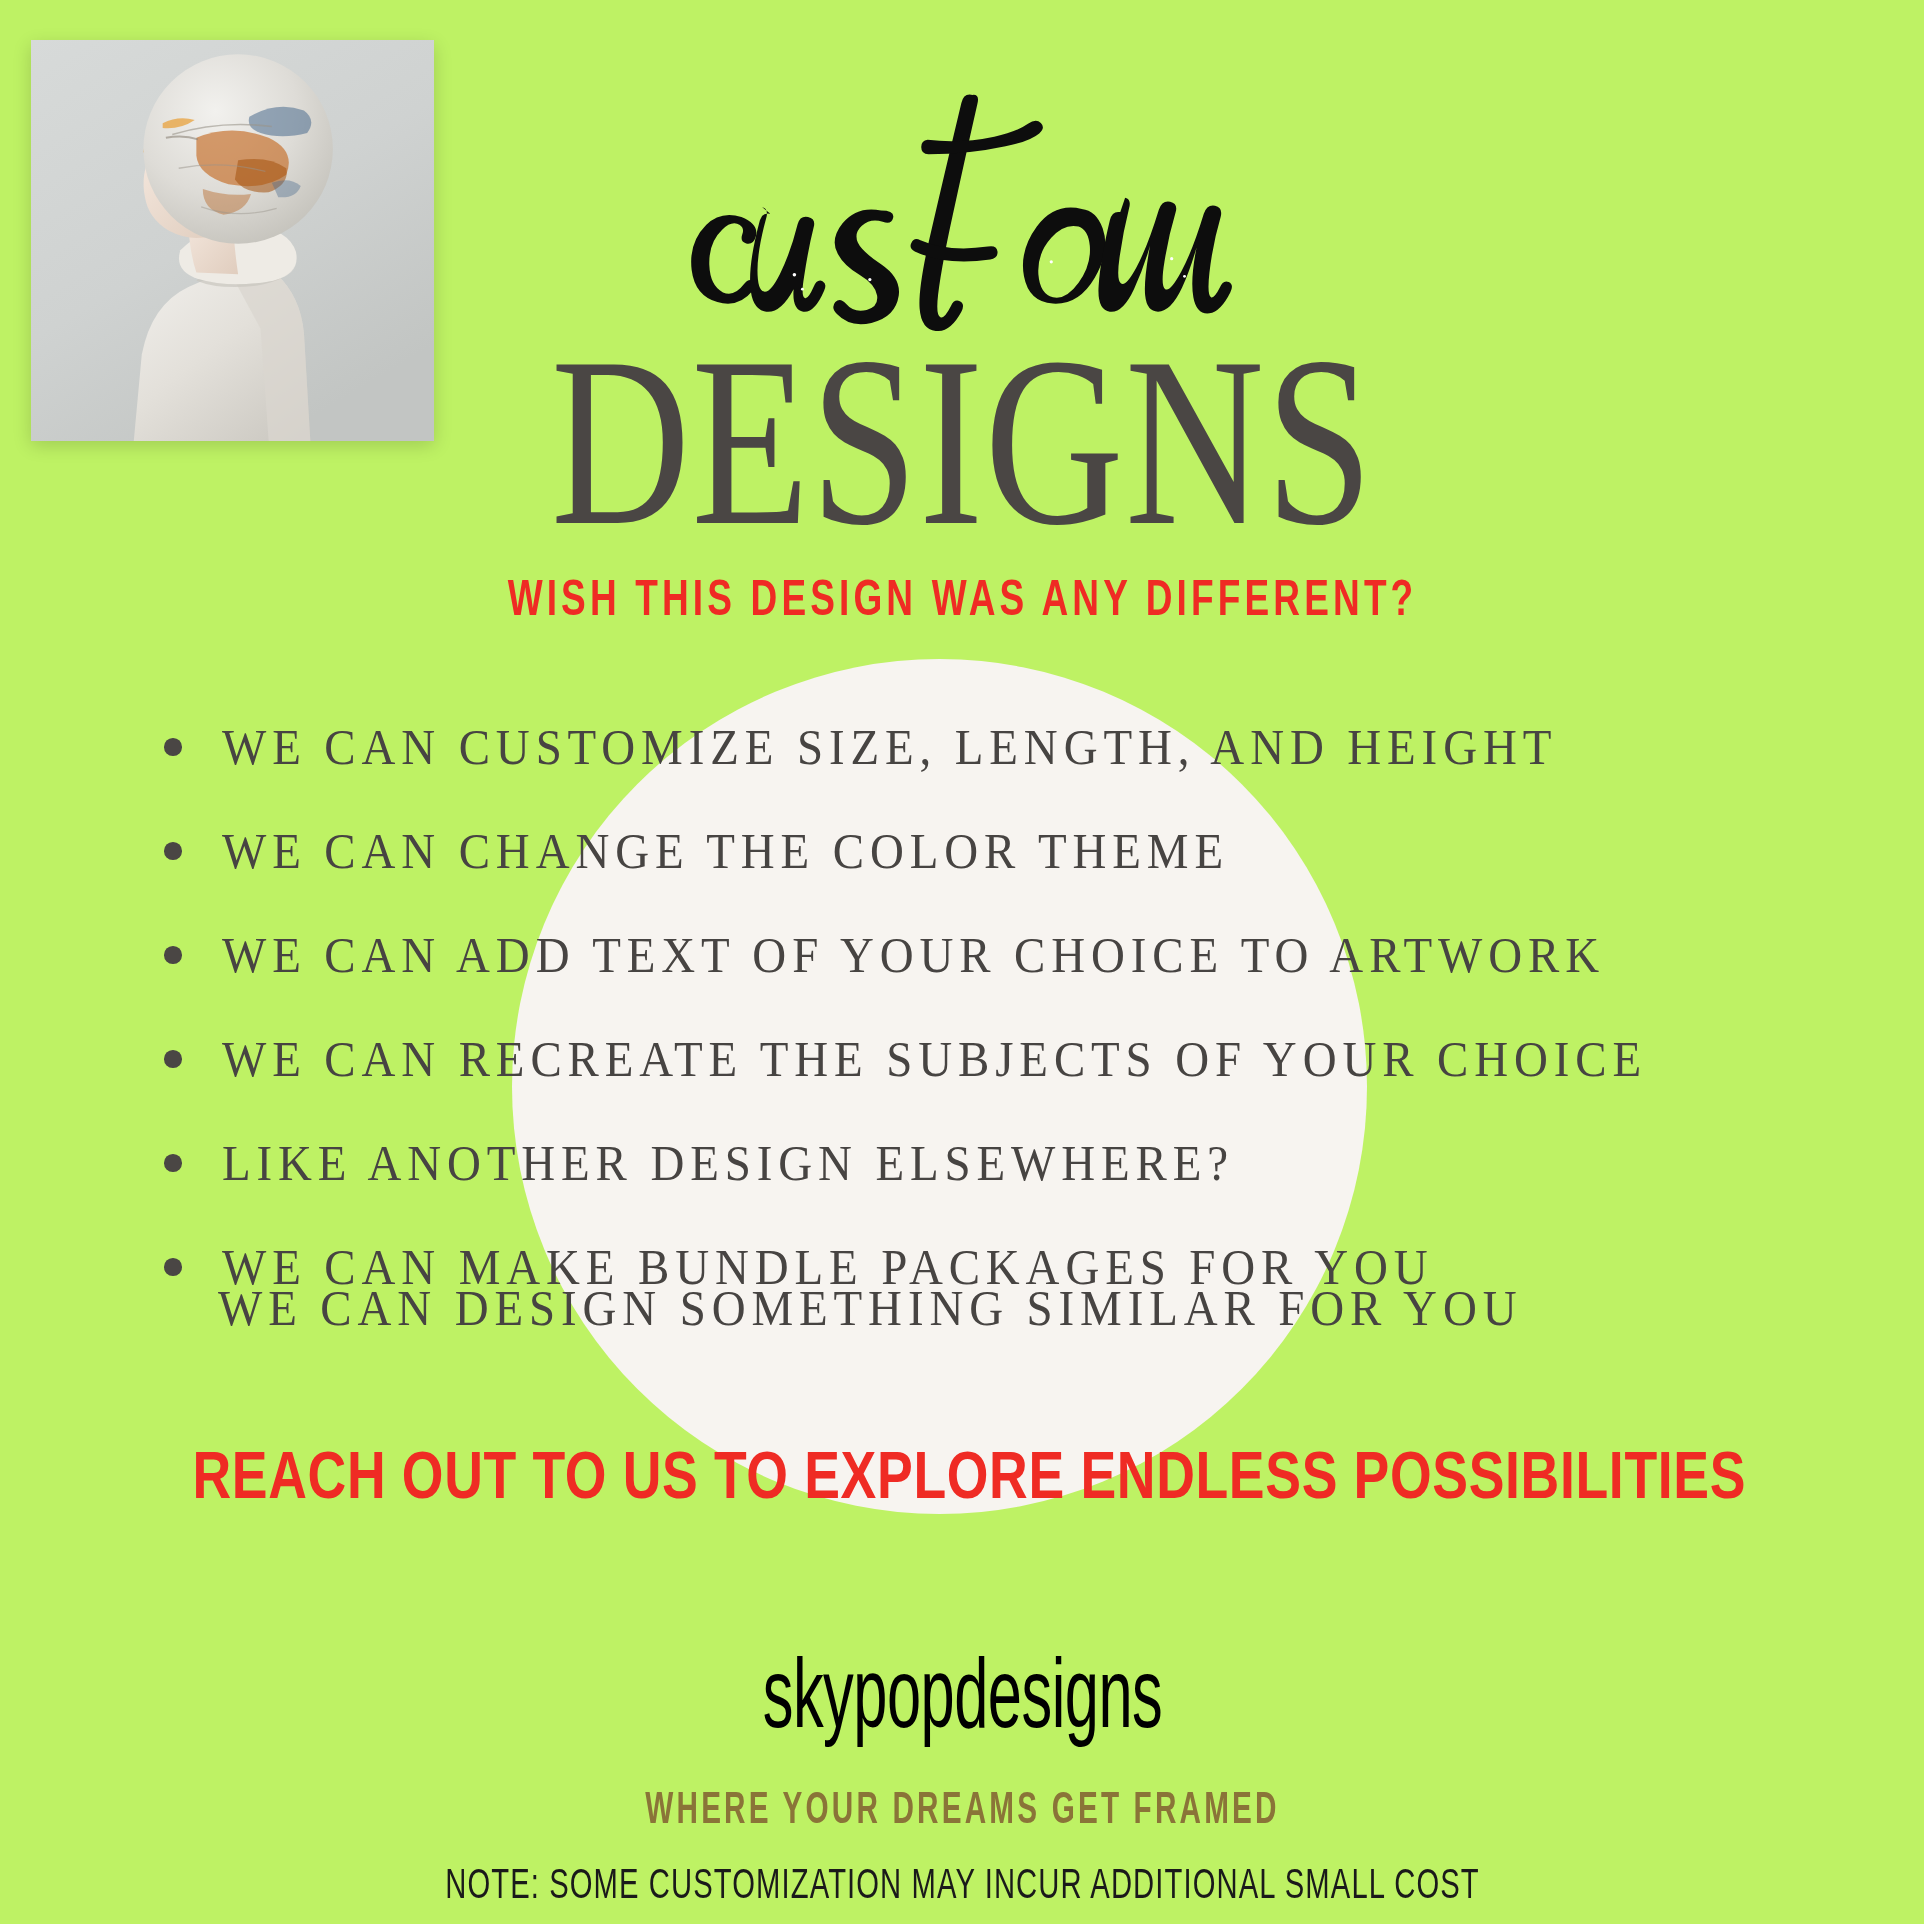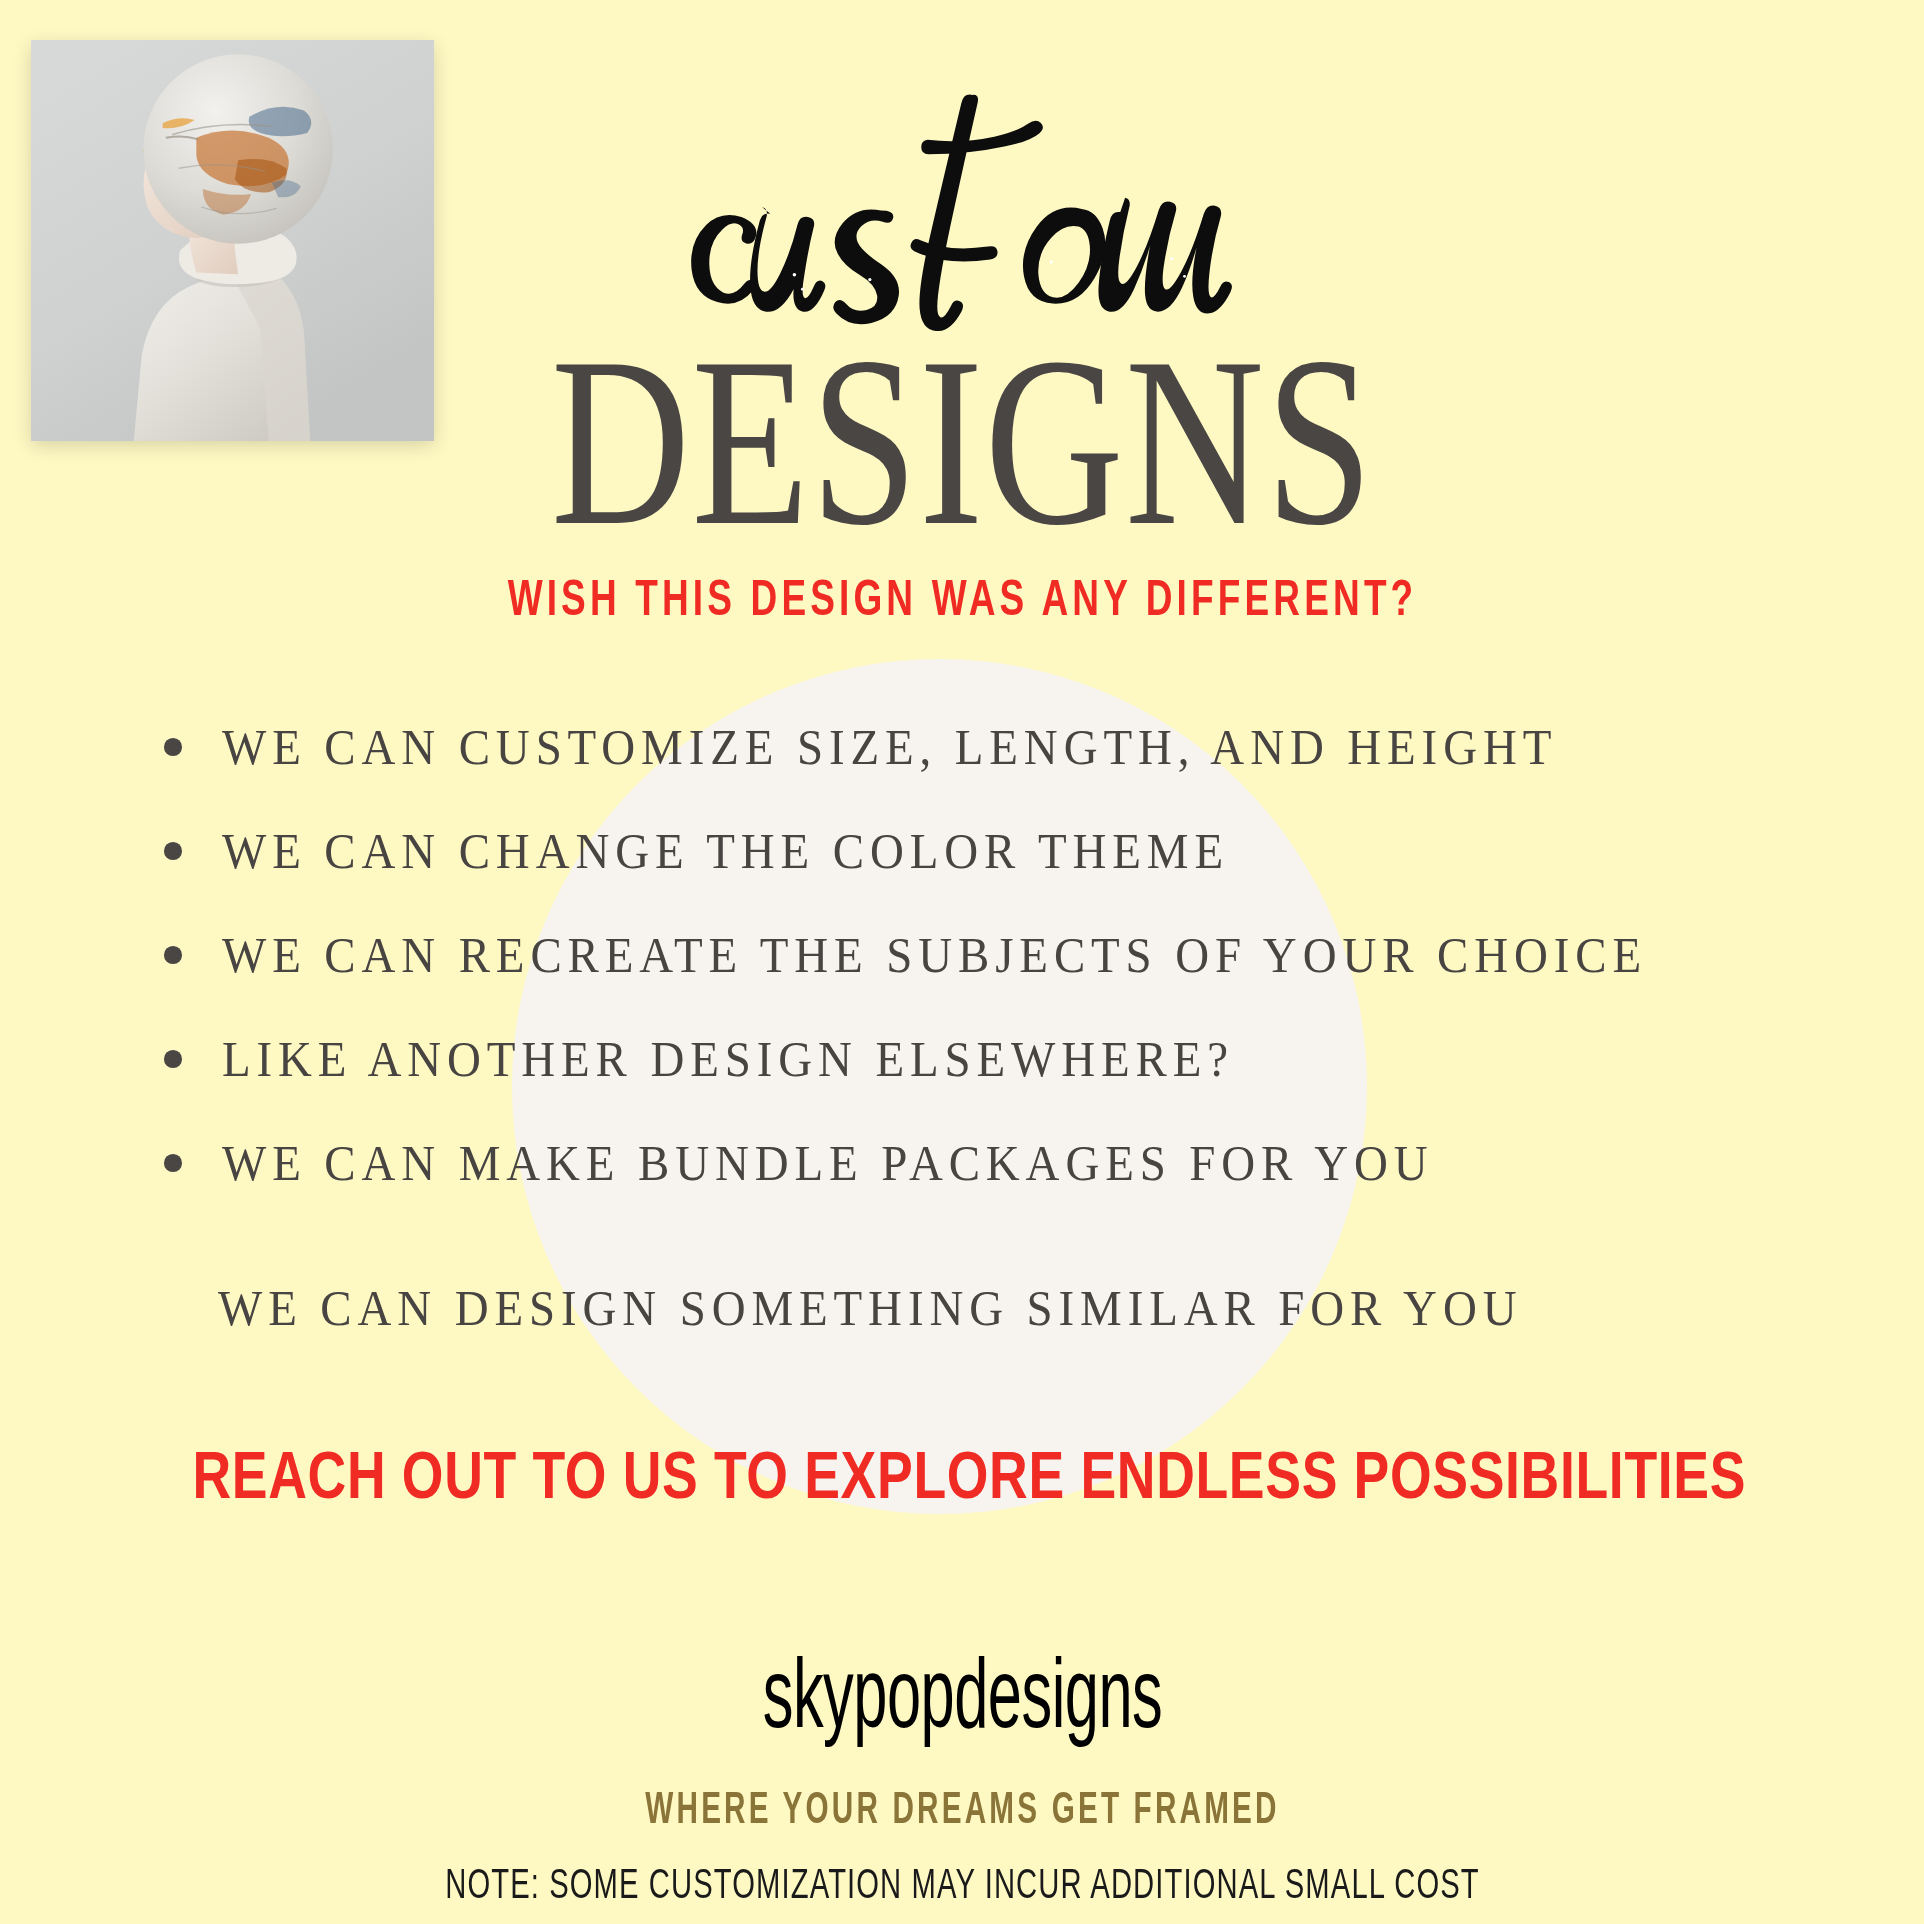--- a/index.html
+++ b/index.html
@@ -10,21 +10,21 @@
   body {
     width: 1925px;
     height: 1925px;
     font-family: "Liberation Sans", sans-serif;
     overflow: hidden;
   }
   #poster {
     position: relative;
     width: 1925px;
     height: 1925px;
-    background: #fef9c3;
+    background: #bef264;
     overflow: hidden;
   }
 
   
   #watermark-circle {
     position: absolute;
     left: 512px;
     top: 659px;
     width: 855px;
     height: 855px;
@@ -311,20 +311,24 @@
     <li class="feature-item">
       <span class="bullet-dot"></span>
       <span class="feature-text">WE CAN CUSTOMIZE SIZE, LENGTH, AND HEIGHT</span>
     </li>
     <li class="feature-item">
       <span class="bullet-dot"></span>
       <span class="feature-text">WE CAN CHANGE THE COLOR THEME</span>
     </li>
     <li class="feature-item">
       <span class="bullet-dot"></span>
+      <span class="feature-text">WE CAN ADD TEXT OF YOUR CHOICE TO ARTWORK</span>
+    </li>
+    <li class="feature-item">
+      <span class="bullet-dot"></span>
       <span class="feature-text">WE CAN RECREATE THE SUBJECTS OF YOUR CHOICE</span>
     </li>
     <li class="feature-item">
       <span class="bullet-dot"></span>
       <span class="feature-text">LIKE ANOTHER DESIGN ELSEWHERE?</span>
     </li>
     <li class="feature-item">
       <span class="bullet-dot"></span>
       <span class="feature-text">WE CAN MAKE BUNDLE PACKAGES FOR YOU</span>
     </li>

